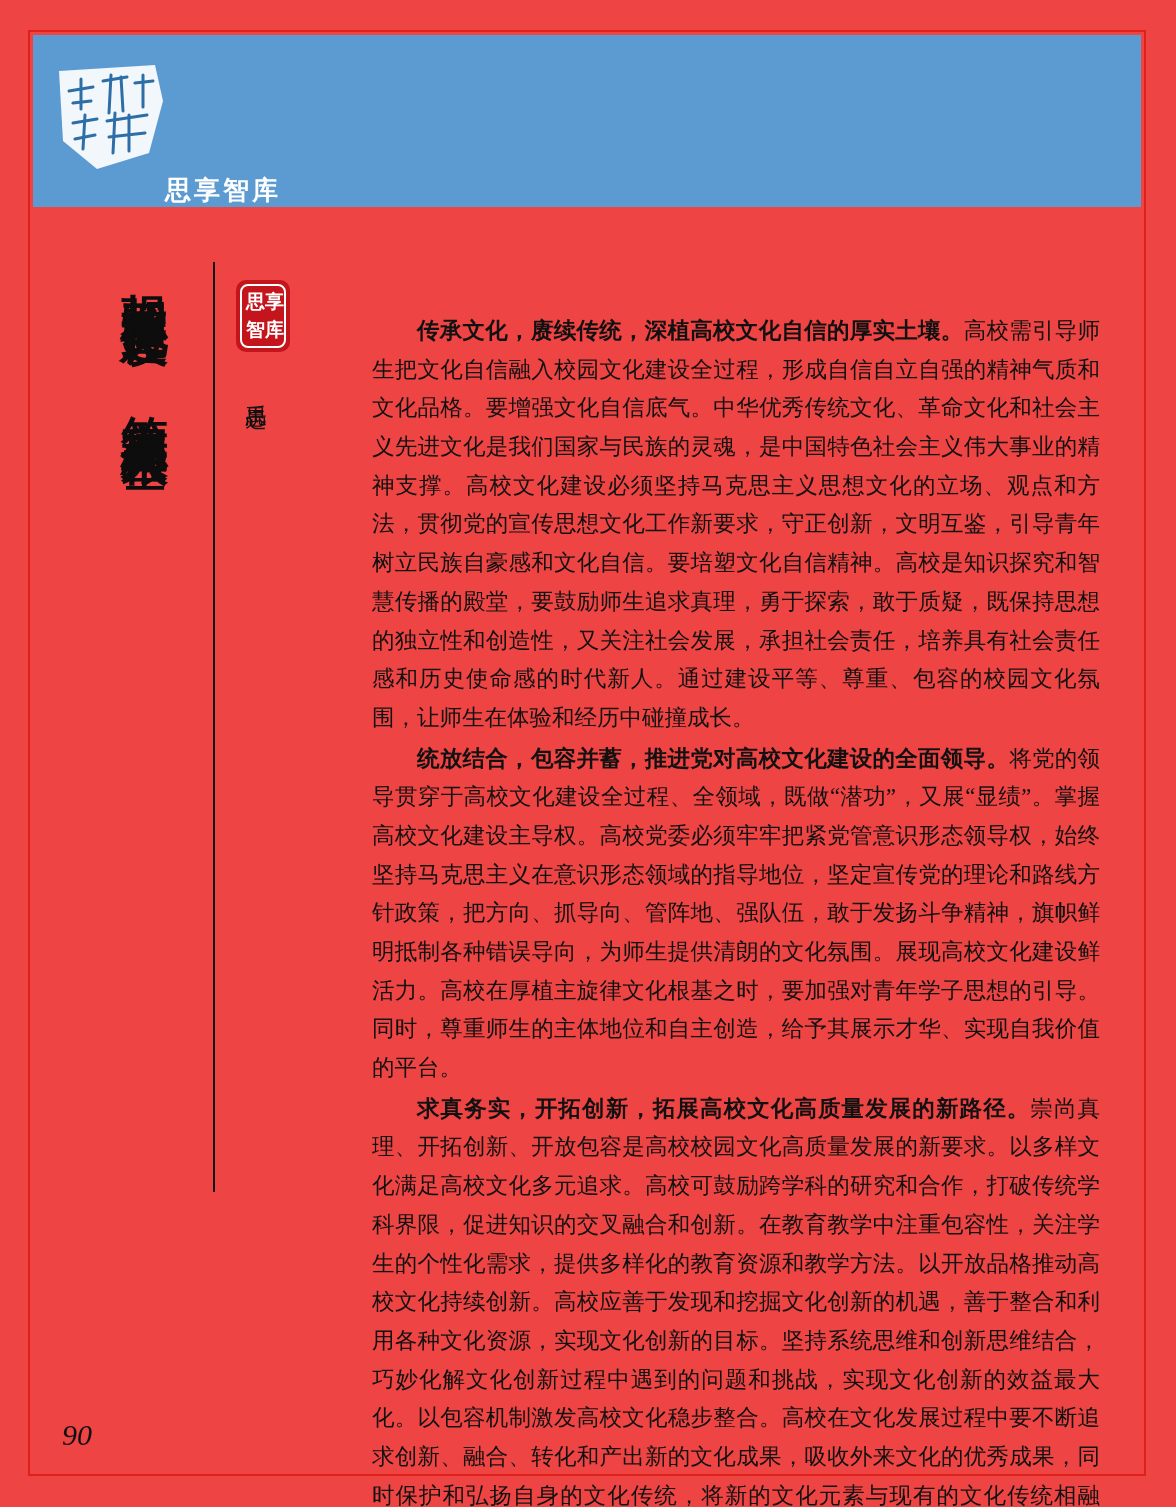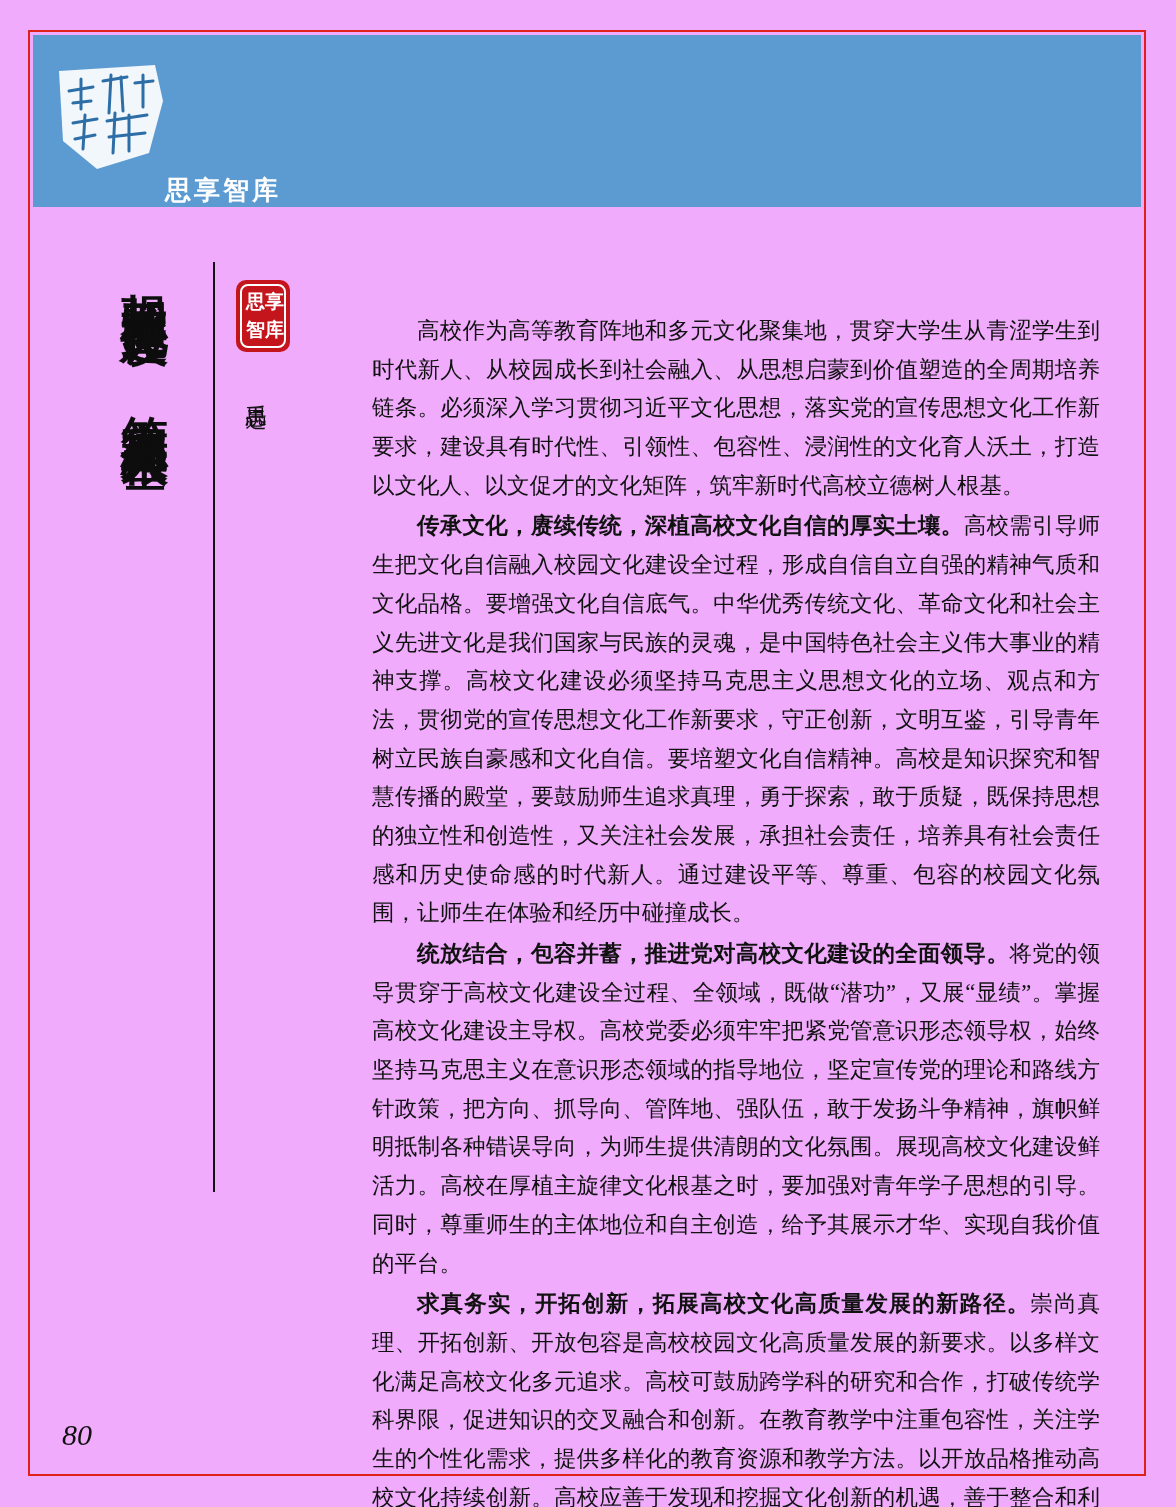--- a/index.html
+++ b/index.html
@@ -7,21 +7,21 @@
     padding: 0;
     background: #ffffff;
   }
   body {
     font-family: "Liberation Serif", serif;
   }
   .page {
     position: relative;
     width: 1176px;
     height: 1507px;
-    background: #f0abfc;
+    background: #ef4444;
     overflow: hidden;
   }
   
   .frame {
     position: absolute;
     left: 28px;
     top: 30px;
     width: 1118px;
     height: 1446px;
     border: 2.5px solid #e0211a;
@@ -183,22 +183,21 @@
         <text x="31" y="30">享</text>
         <text x="12" y="58">智</text>
         <text x="31" y="58">库</text>
       </g>
     </svg>
   </div>
 
   <div class="author">禹思远</div>
 
   <div class="article">
-    <p><span>高校作为高等教育阵地和多元文化聚集地，贯穿大学生从青涩学生到时代新人、从校园成长到社会融入、从思想启蒙到价值塑造的全周期培养链条。必须深入学习贯彻习近平文化思想，落实党的宣传思想文化工作新要求，建设具有时代性、引领性、包容性、浸润性的文化育人沃土，打造以文化人、以文促才的文化矩阵，筑牢新时代高校立德树人根基。</span></p>
     <p><span class="lead">传承文化，赓续传统，深植高校文化自信的厚实土壤。</span><span>高校需引导师生把文化自信融入校园文化建设全过程，形成自信自立自强的精神气质和文化品格。要增强文化自信底气。中华优秀传统文化、革命文化和社会主义先进文化是我们国家与民族的灵魂，是中国特色社会主义伟大事业的精神支撑。高校文化建设必须坚持马克思主义思想文化的立场、观点和方法，贯彻党的宣传思想文化工作新要求，守正创新，文明互鉴，引导青年树立民族自豪感和文化自信。要培塑文化自信精神。高校是知识探究和智慧传播的殿堂，要鼓励师生追求真理，勇于探索，敢于质疑，既保持思想的独立性和创造性，又关注社会发展，承担社会责任，培养具有社会责任感和历史使命感的时代新人。通过建设平等、尊重、包容的校园文化氛围，让师生在体验和经历中碰撞成长。</span></p>
     <p><span class="lead">统放结合，包容并蓄，推进党对高校文化建设的全面领导。</span><span>将党的领导贯穿于高校文化建设全过程、全领域，既做“潜功”，又展“显绩”。掌握高校文化建设主导权。高校党委必须牢牢把紧党管意识形态领导权，始终坚持马克思主义在意识形态领域的指导地位，坚定宣传党的理论和路线方针政策，把方向、抓导向、管阵地、强队伍，敢于发扬斗争精神，旗帜鲜明抵制各种错误导向，为师生提供清朗的文化氛围。展现高校文化建设鲜活力。高校在厚植主旋律文化根基之时，要加强对青年学子思想的引导。同时，尊重师生的主体地位和自主创造，给予其展示才华、实现自我价值的平台。</span></p>
     <p><span class="lead">求真务实，开拓创新，拓展高校文化高质量发展的新路径。</span><span>崇尚真理、开拓创新、开放包容是高校校园文化高质量发展的新要求。以多样文化满足高校文化多元追求。高校可鼓励跨学科的研究和合作，打破传统学科界限，促进知识的交叉融合和创新。在教育教学中注重包容性，关注学生的个性化需求，提供多样化的教育资源和教学方法。以开放品格推动高校文化持续创新。高校应善于发现和挖掘文化创新的机遇，善于整合和利用各种文化资源，实现文化创新的目标。坚持系统思维和创新思维结合，巧妙化解文化创新过程中遇到的问题和挑战，实现文化创新的效益最大化。以包容机制激发高校文化稳步整合。高校在文化发展过程中要不断追求创新、融合、转化和产出新的文化成果，吸收外来文化的优秀成果，同时保护和弘扬自身的文化传统，将新的文化元素与现有的文化传统相融合，实现文化的有机整合。</span></p>
 
   </div>
 
-  <div class="folio">80</div>
+  <div class="folio">90</div>
 
 </div>
 
 </body></html>

